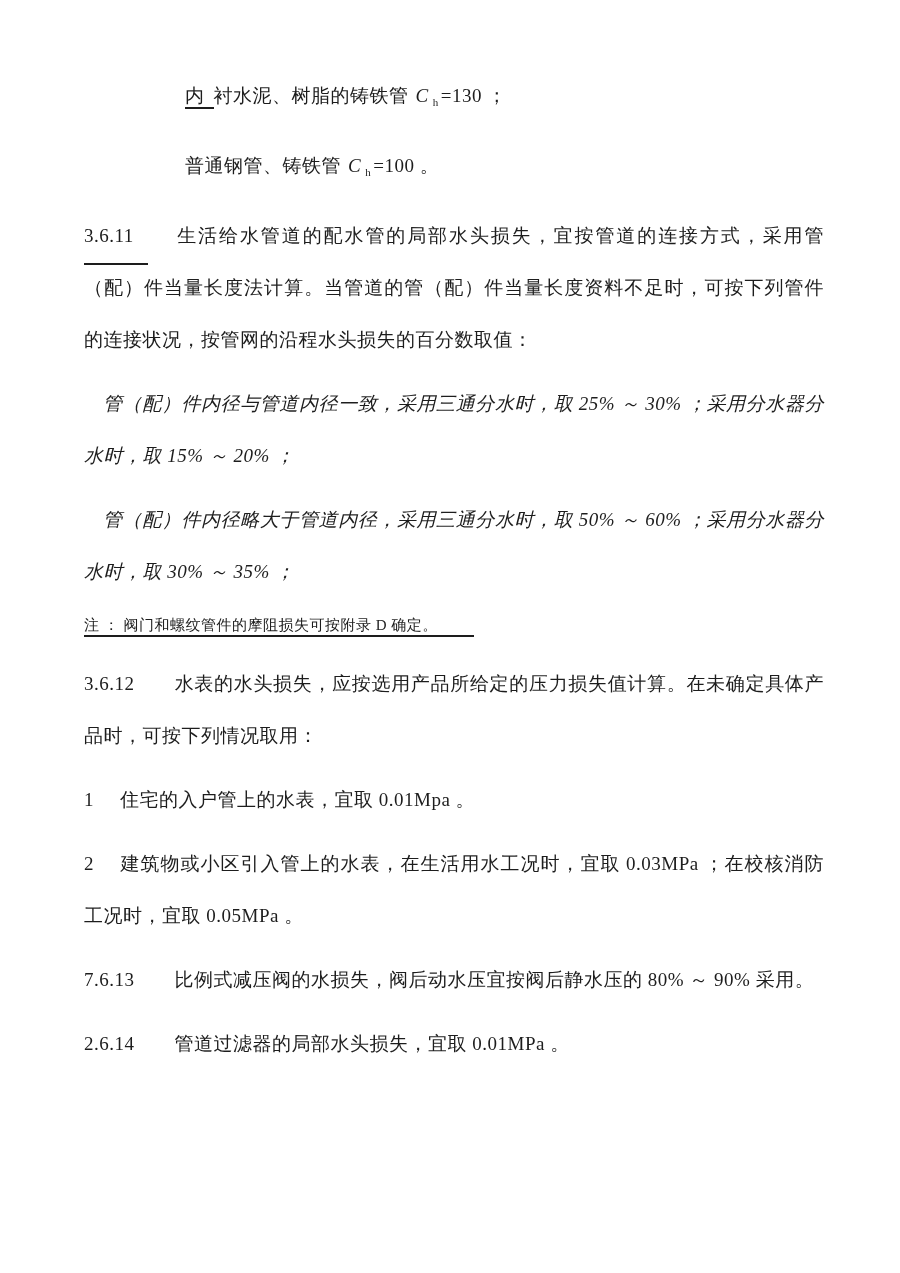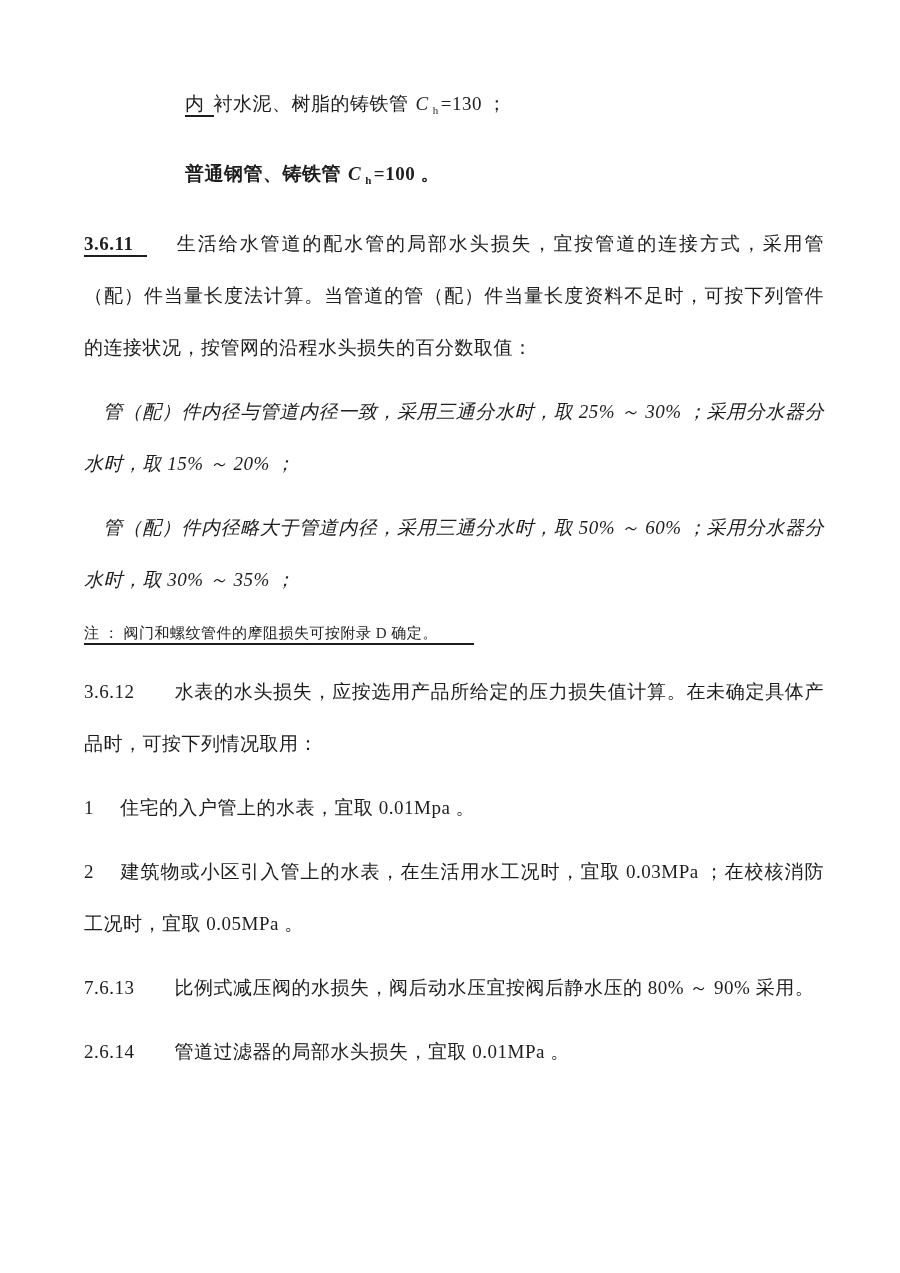--- a/index.html
+++ b/index.html
@@ -1,59 +1,58 @@
 <!DOCTYPE html>
 <html><head>
 <meta charset="utf-8">
 <style>
   html, body { margin: 0; padding: 0; background: #ffffff; }
   .page {
     position: relative;
     width: 900px;
     height: 1162px;
     box-sizing: border-box;
-    margin: 12px auto;
+    margin: 4px auto;
     background: #ffffff;
     color: #1d1d1d;
     font-family: "Liberation Serif", "DejaVu Serif", serif;
     padding: 66px 76px 0 84px;
     overflow: hidden;
   }
   .page p {
     margin: 0 0 12px 0;
     font-size: 19px;
     line-height: 52px;
     text-align: justify;
     letter-spacing: 0.5px;
   }
   .intro { padding-left: 101px; text-align: left; }
   .intro-1 { margin-bottom: 16px; }
-  .intro-2 { margin-bottom: 20px; font-weight: bold; }
+  .intro-2 { margin-bottom: 20px; }
   .u-char {
     border-bottom: 2px solid #1d1d1d;
     padding-right: 9px;
     padding-bottom: 1px;
   }
   .coef-c {
     font-style: italic;
     margin-left: 7px;
     font-family: "Liberation Serif", "DejaVu Serif", serif;
   }
   .coef-sub {
     font-size: 11px;
     vertical-align: -4px;
     margin: 0 2px 0 4px;
   }
   .sec-num { margin-right: 40px; white-space: nowrap; }
   .sec-num.u {
     border-bottom: 2px solid #1d1d1d;
     padding-right: 14px;
-    padding-bottom: 1px;
+    padding-bottom: 17px;
     margin-right: 28px;
-    font-weight: bold;
   }
   .item-num { margin-right: 26px; }
   .indent { text-indent: 19px; font-style: italic; }
   .note-p {
     font-size: 15px !important;
     line-height: 30px !important;
     margin: 10px 0 18px 0 !important;
     text-align: center;
     letter-spacing: 0.5px;
   }

